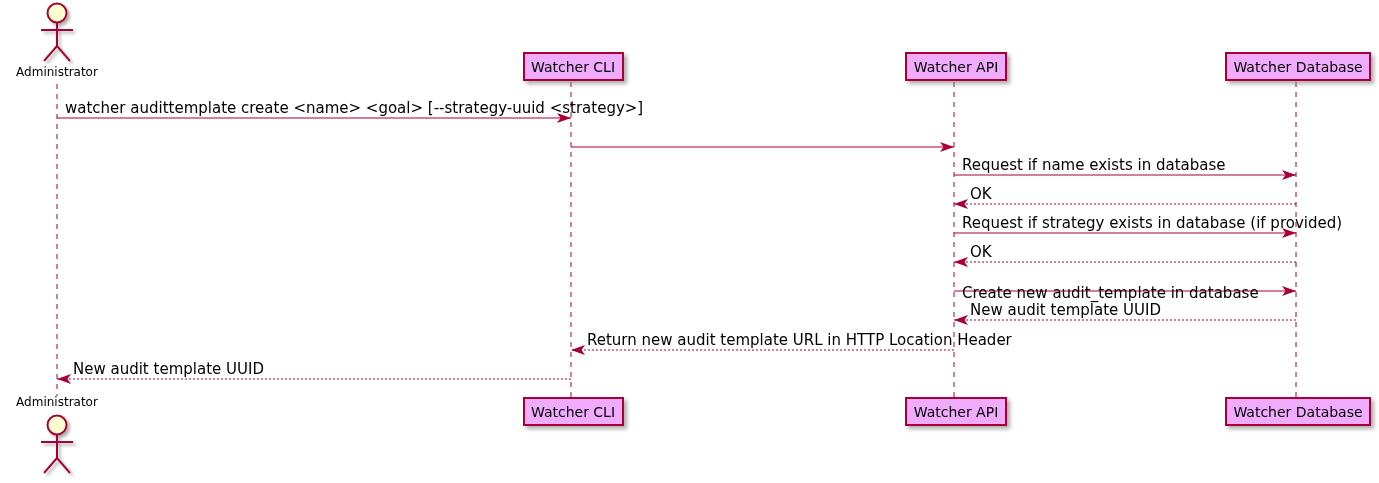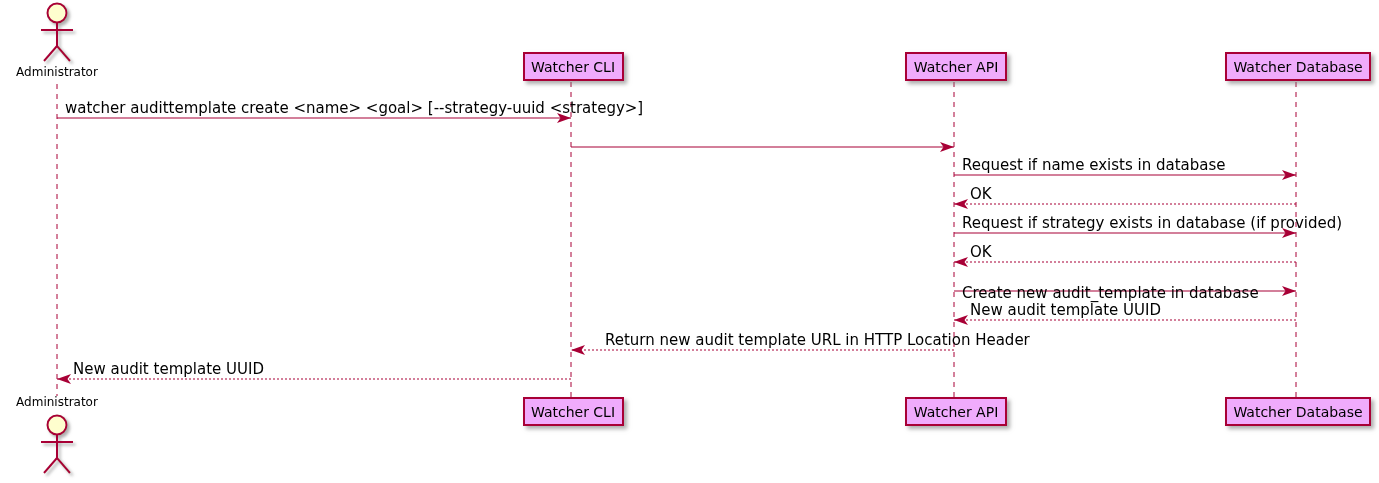--- a/index.html
+++ b/index.html
@@ -70,21 +70,21 @@
       </g>
     </svg>
   <div id="nodes-layer">
       <div class="mlabel" style="left: 65px; top: 99px;">watcher audittemplate create &lt;name&gt; &lt;goal&gt; [--strategy-uuid &lt;strategy&gt;]</div>
       <div class="mlabel" style="left: 962px; top: 156px;">Request if name exists in database</div>
       <div class="mlabel" style="left: 970px; top: 185px;">OK</div>
       <div class="mlabel" style="left: 962px; top: 214px; text-align: center;">Request if strategy exists in database (if provided)</div>
       <div class="mlabel" style="left: 970px; top: 243px;">OK</div>
       <div class="mlabel" style="left: 962px; top: 284px;">Create new audit_template in database</div>
       <div class="mlabel" style="left: 970px; top: 301px;">New audit template UUID</div>
-      <div class="mlabel" style="left: 587px; top: 331px; margin-left: 18px;">Return new audit template URL in HTTP Location Header</div>
+      <div class="mlabel" style="left: 587px; top: 331px;">Return new audit template URL in HTTP Location Header</div>
       <div class="mlabel" style="left: 73px; top: 360px;">New audit template UUID</div>
       <div class="alabel" style="left: 57px; top: 65px;">Administrator</div>
       <div class="alabel" style="left: 57px; top: 395px;">Administrator</div>
       <div class="pbox" style="left: 522.5px; top: 52px; width: 97px;">Watcher CLI</div>
       <div class="pbox" style="left: 522.5px; top: 397px; width: 97px;">Watcher CLI</div>
       <div class="pbox" style="left: 905px; top: 52px; width: 98px;">Watcher API</div>
       <div class="pbox" style="left: 905px; top: 397px; width: 98px;">Watcher API</div>
       <div class="pbox" style="left: 1225px; top: 52px; width: 142px;">Watcher Database</div>
       <div class="pbox" style="left: 1225px; top: 397px; width: 142px;">Watcher Database</div>
     </div>

